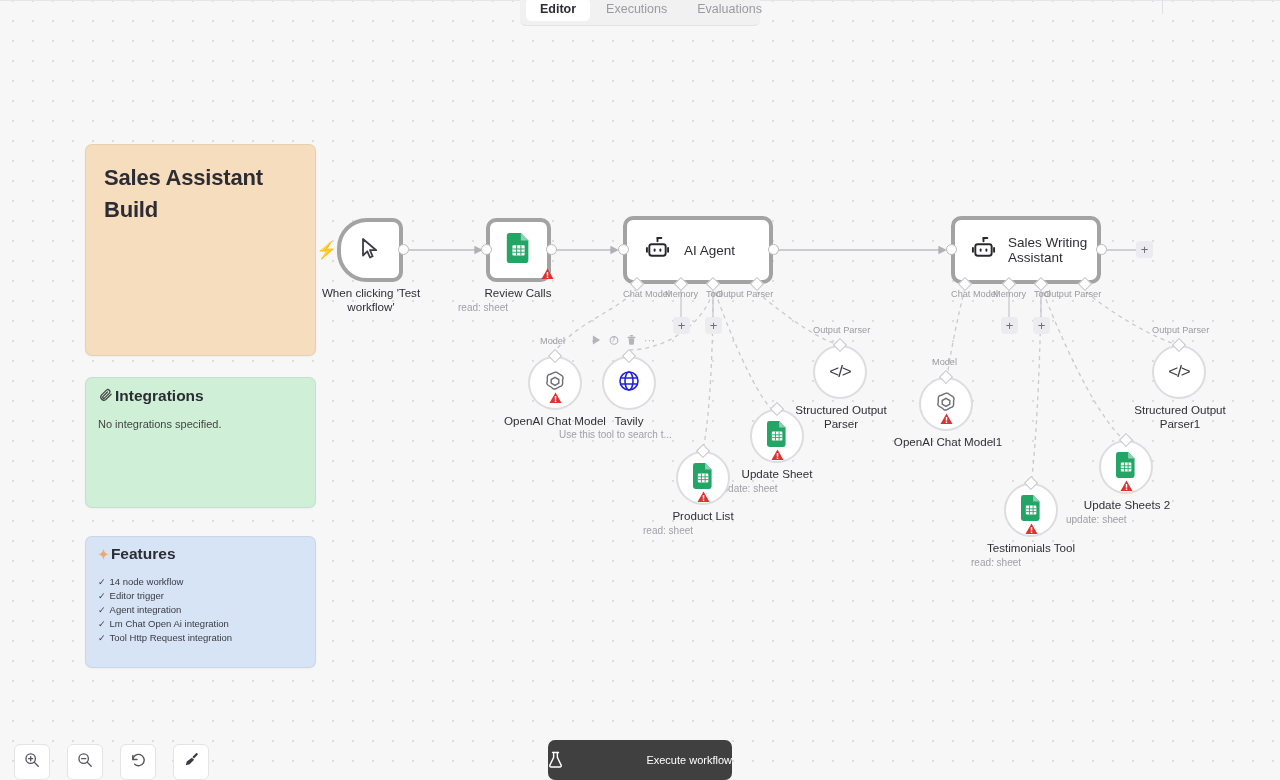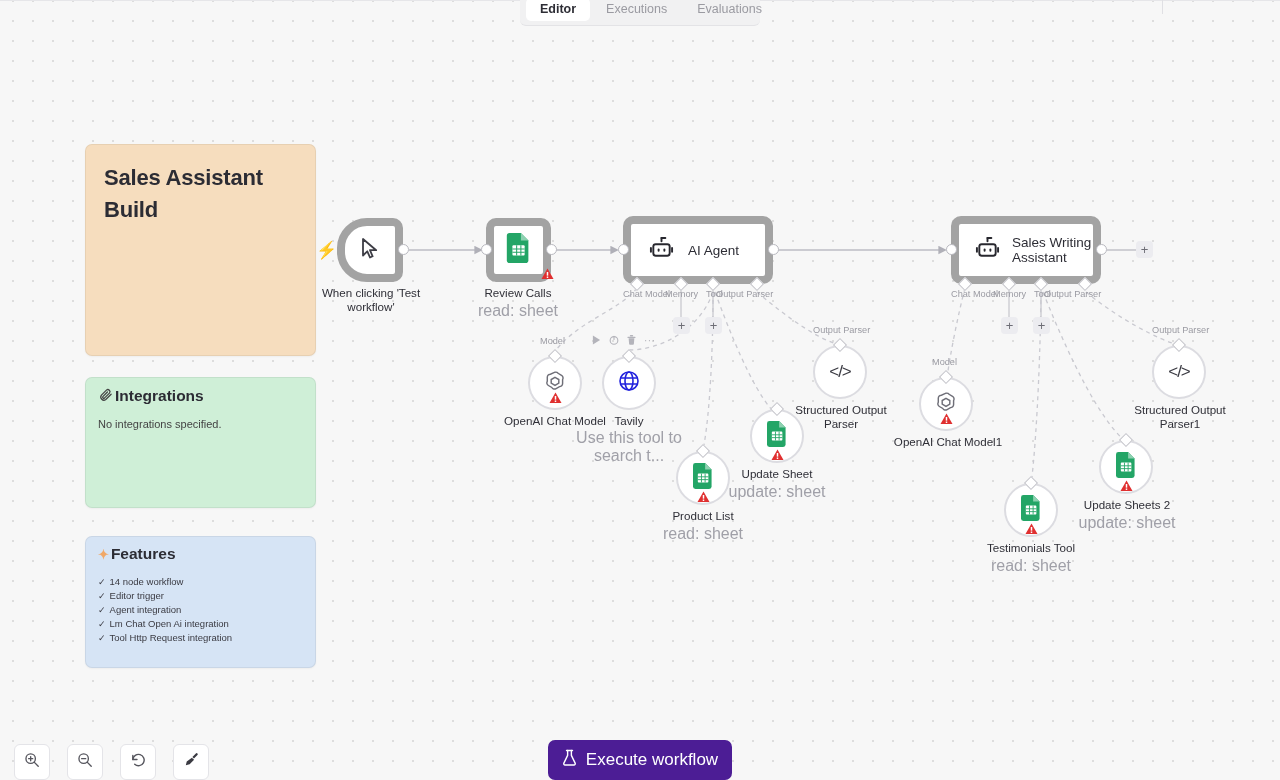--- a/index.html
+++ b/index.html
@@ -90,21 +90,21 @@
   .feat-item {
     font-size: 9.5px; color: #3a3a42; line-height: 13px;
     display: flex; gap: 4px; align-items: baseline;
   }
   .feat-check { color: #3a3a42; font-size: 9px; }
 
   
   .node-rect {
     position: absolute;
     background: #fff;
-    border: 8px solid #a3a3a3;
+    border: 4px solid #a3a3a3;
     border-radius: 10px;
     display: flex; align-items: center;
     z-index: 12;
   }
   .node-round {
     position: absolute;
     background: #fff;
     border: 2px solid #dcdce1;
     border-radius: 50%;
     display: flex; align-items: center; justify-content: center;
@@ -113,22 +113,22 @@
   .node-caption {
     position: absolute;
     text-align: center;
     font-size: 11.6px; color: #2f2f37;
     line-height: 14px;
     z-index: 11;
     pointer-events: none;
   }
   .node-sub {
     position: absolute;
-    text-align: center;
-    font-size: 16px; color: #a0a0a8;
+    text-align: left;
+    font-size: 10px; color: #a0a0a8;
     z-index: 11;
   }
   .port {
     position: absolute; width: 11px; height: 11px;
     background: #fff; border: 1.6px solid #b9b9c0;
     border-radius: 50%; z-index: 14;
   }
   .diamond {
     position: absolute; width: 10px; height: 10px;
     background: #fff; border: 1.6px solid #c3c3c9;
@@ -166,24 +166,24 @@
     width: 36px; height: 36px; background: #fff;
     border: 1px solid #e4e4e8; border-radius: 6px;
     display: flex; align-items: center; justify-content: center;
     cursor: pointer; color: #55555d;
   }
 
   
   .execbtn {
     position: absolute; left: 548px; bottom: 0px;
     width: 184px; height: 40px;
-    background: #4c1d95; color: #fff;
+    background: #404040; color: #fff;
     border: none; border-radius: 7px;
-    display: flex; align-items: center; justify-content: center; gap: 9px;
-    font-size: 17px; font-family: "Liberation Sans", sans-serif;
+    display: flex; align-items: center; justify-content: space-between; gap: 9px;
+    font-size: 11px; font-family: "Liberation Sans", sans-serif;
     cursor: pointer; z-index: 30;
   }
 
   svg.edge { position: absolute; left: 0; top: 0; width: 1280px; height: 780px; z-index: 8; pointer-events: none; }
 </style>
 </head>
 <body>
 
 <div id="app">
 

